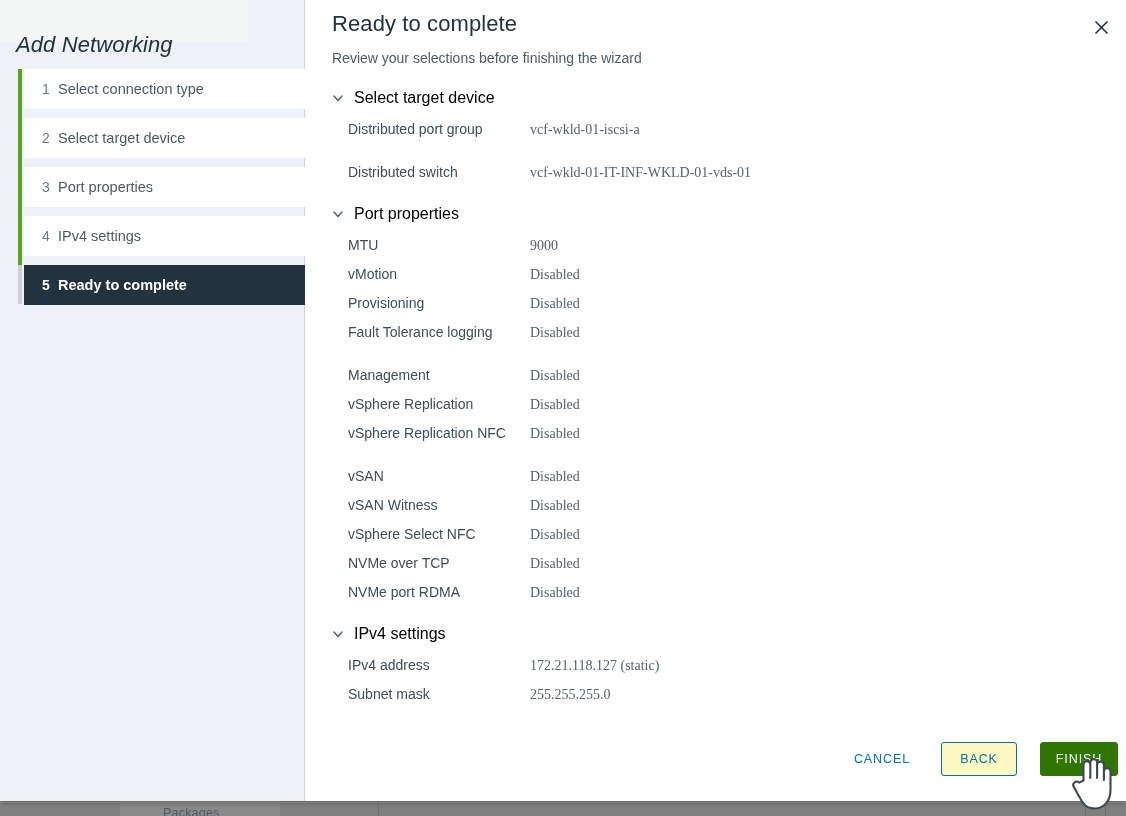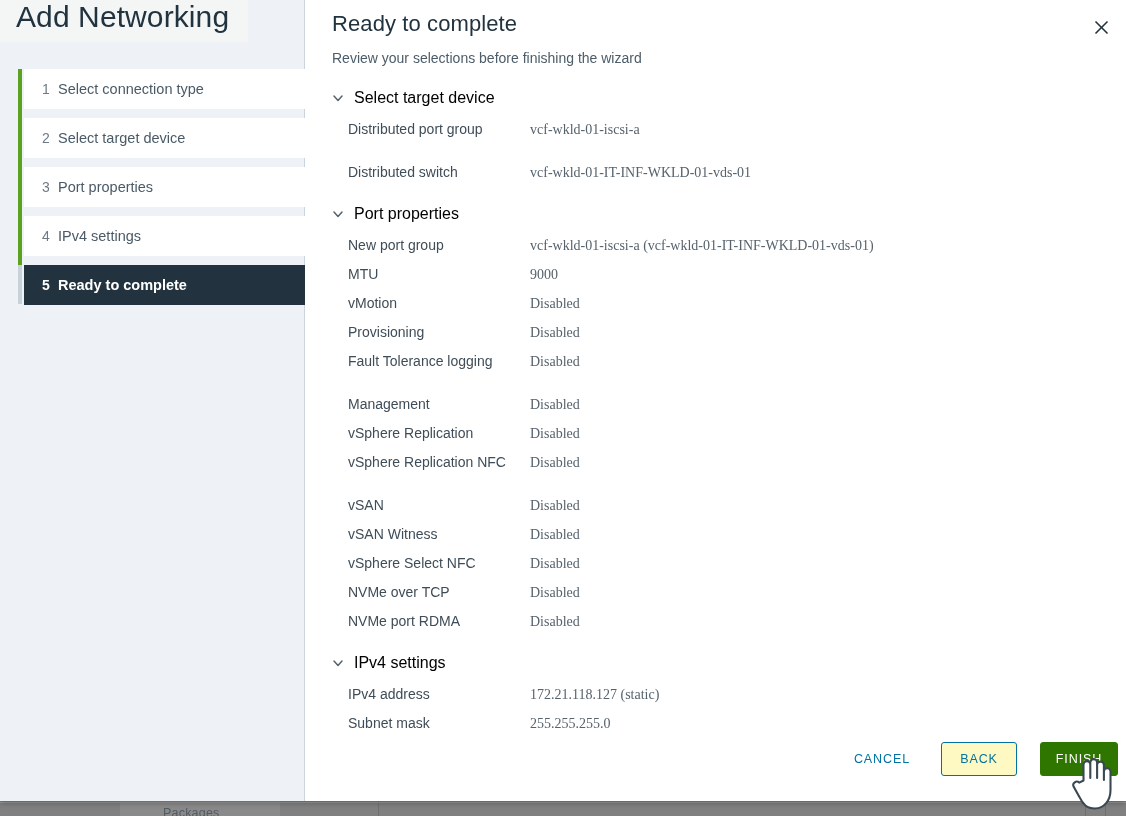--- a/index.html
+++ b/index.html
@@ -82,26 +82,27 @@
   }
   .sidebar-title-bg {
     position: absolute;
     left: 0; top: 0;
     width: 248px;
     height: 42px;
     background: #f4f5f5;
   }
   .sidebar-title {
     position: absolute;
-    left: 16px; top: 0;
-    font-size: 30px;
+    left: 16px; top: 32px;
+    font-size: 22px;
     font-weight: 400;
     color: #21333f;
     letter-spacing: 0.1px;
     white-space: nowrap;
+    font-style: italic;
   }
 
   .steps {
     position: absolute;
     left: 0; top: 69px;
     width: 305px;
   }
   .progress-track {
     position: absolute;
     left: 18px; top: 0;
@@ -380,24 +381,20 @@
 
         <div class="section">
           <div class="section-header">
             <svg class="chev" viewBox="0 0 12 12">
               <polyline points="2,4 6,8.4 10,4" fill="none" stroke="#56626c" stroke-width="1.5" stroke-linecap="round" stroke-linejoin="round"></polyline>
             </svg>
             <span>Port properties</span>
           </div>
           <div class="rows">
             <div class="row">
-              <div class="row-label">New port group</div>
-              <div class="row-value">vcf-wkld-01-iscsi-a (vcf-wkld-01-IT-INF-WKLD-01-vds-01)</div>
-            </div>
-            <div class="row">
               <div class="row-label">MTU</div>
               <div class="row-value">9000</div>
             </div>
             <div class="row">
               <div class="row-label">vMotion</div>
               <div class="row-value">Disabled</div>
             </div>
             <div class="row">
               <div class="row-label">Provisioning</div>
               <div class="row-value">Disabled</div>

